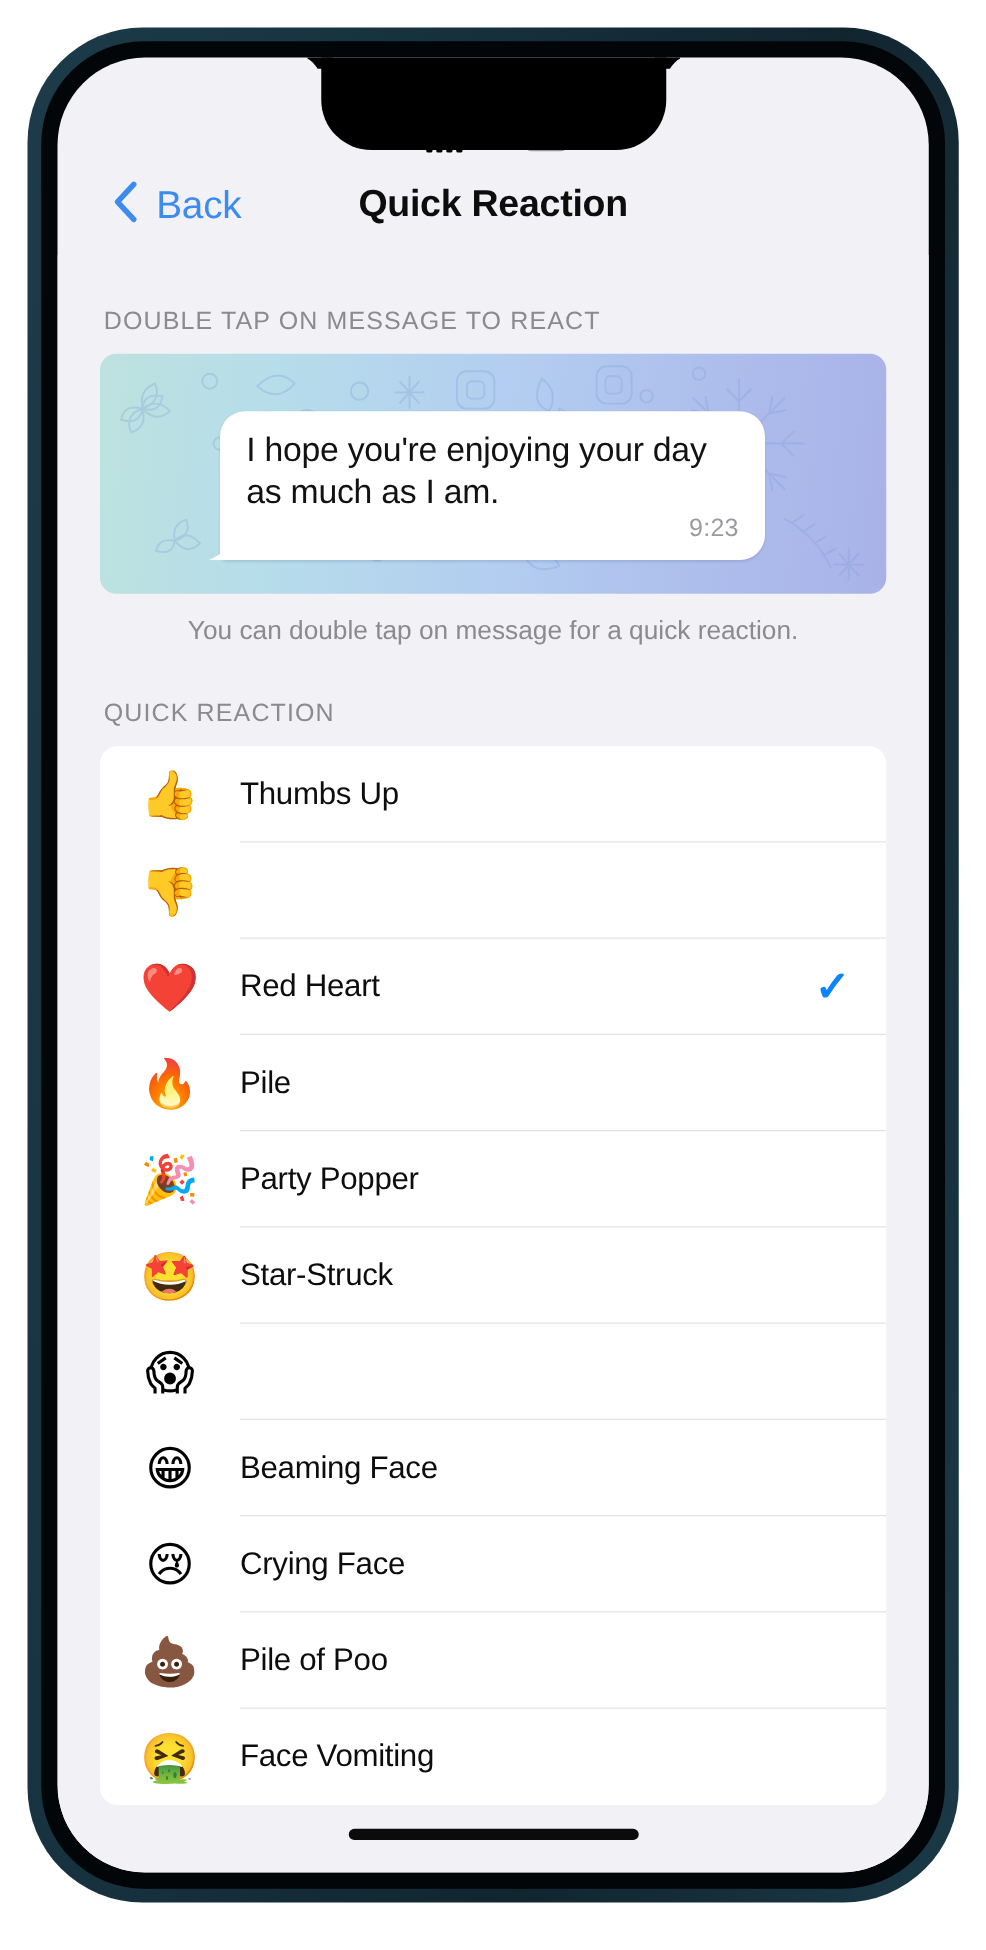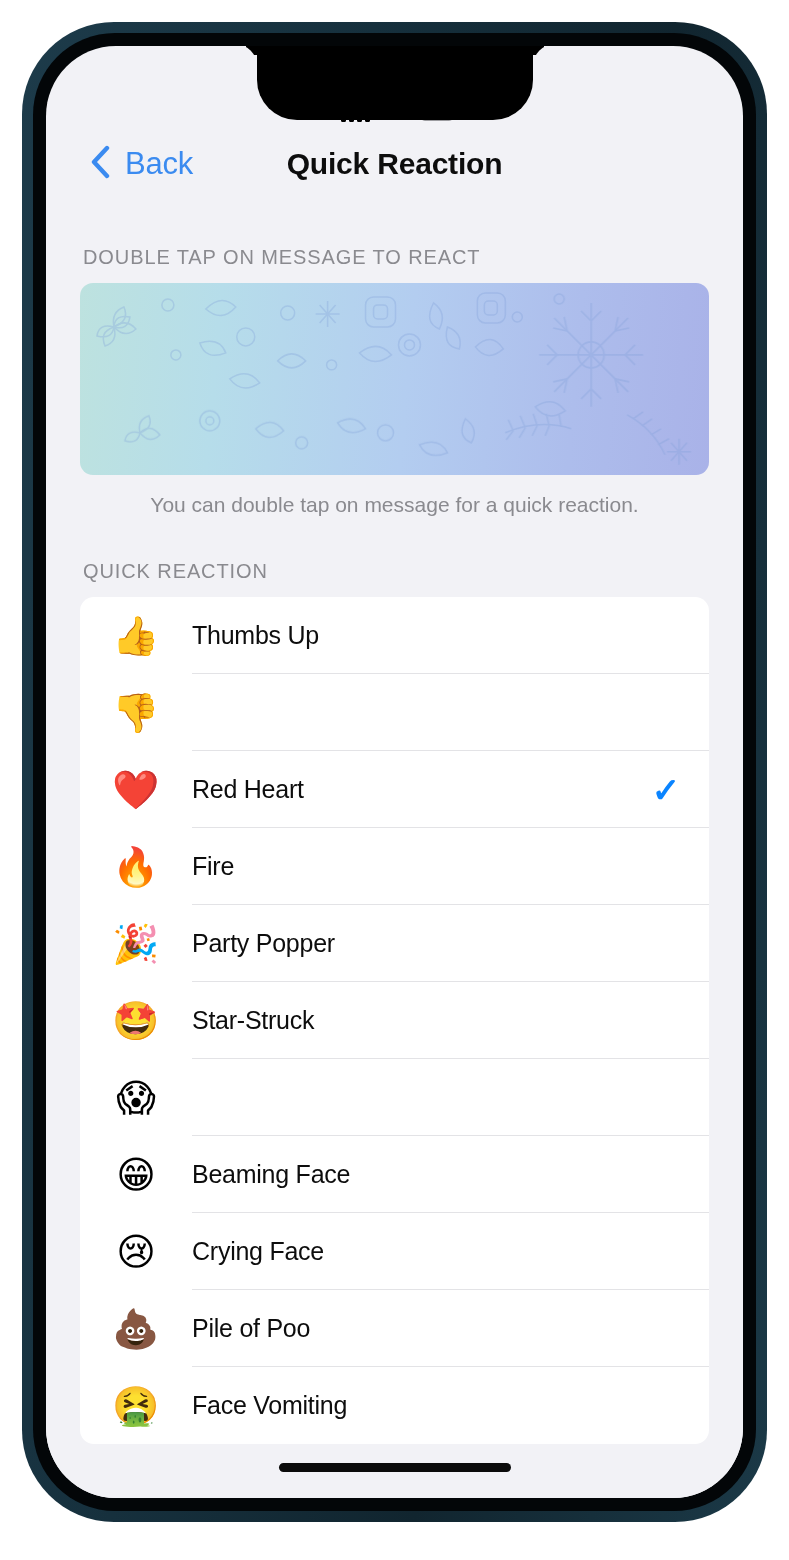--- a/index.html
+++ b/index.html
@@ -288,20 +288,24 @@
             <circle cx="130" cy="138" r="4"></circle>
             <path d="M176 146 q16 -14 28 2 q-16 14 -28 -2Z"></path>
             <circle cx="222" cy="160" r="6"></circle>
             <path d="M258 140 q18 -10 28 6 q-18 10 -28 -6Z"></path>
             <circle cx="306" cy="150" r="8"></circle>
             <path d="M340 162 q20 -8 28 8 q-20 8 -28 -8Z"></path>
             <path d="M386 136 q14 10 6 24 q-15 -6 -6 -24Z"></path>
           </g>
         </svg>
 
+        <div id="message-bubble">
+          <span id="message-text">I hope you're enjoying your day as much as I am.</span>
+          <span id="message-time">9:23</span>
+        </div>
       </div>
 
       <div class="section-footer">You can double tap on message for a quick reaction.</div>
 
       <div class="section-header">QUICK REACTION</div>
 
       <div id="reaction-list">
             <div class="reaction-row">
               <div class="reaction-emoji">👍</div>
               <div class="reaction-label">Thumbs Up</div>
@@ -311,21 +315,21 @@
               <div class="reaction-emoji">👎</div>
               <div class="reaction-check hidden">✓</div>
             </div>
             <div class="reaction-row">
               <div class="reaction-emoji">❤️</div>
               <div class="reaction-label">Red Heart</div>
               <div class="reaction-check">✓</div>
             </div>
             <div class="reaction-row">
               <div class="reaction-emoji">🔥</div>
-              <div class="reaction-label">Fire</div>
+              <div class="reaction-label">Pile</div>
               <div class="reaction-check hidden">✓</div>
             </div>
             <div class="reaction-row">
               <div class="reaction-emoji">🎉</div>
               <div class="reaction-label">Party Popper</div>
               <div class="reaction-check hidden">✓</div>
             </div>
             <div class="reaction-row">
               <div class="reaction-emoji">🤩</div>
               <div class="reaction-label">Star-Struck</div>

